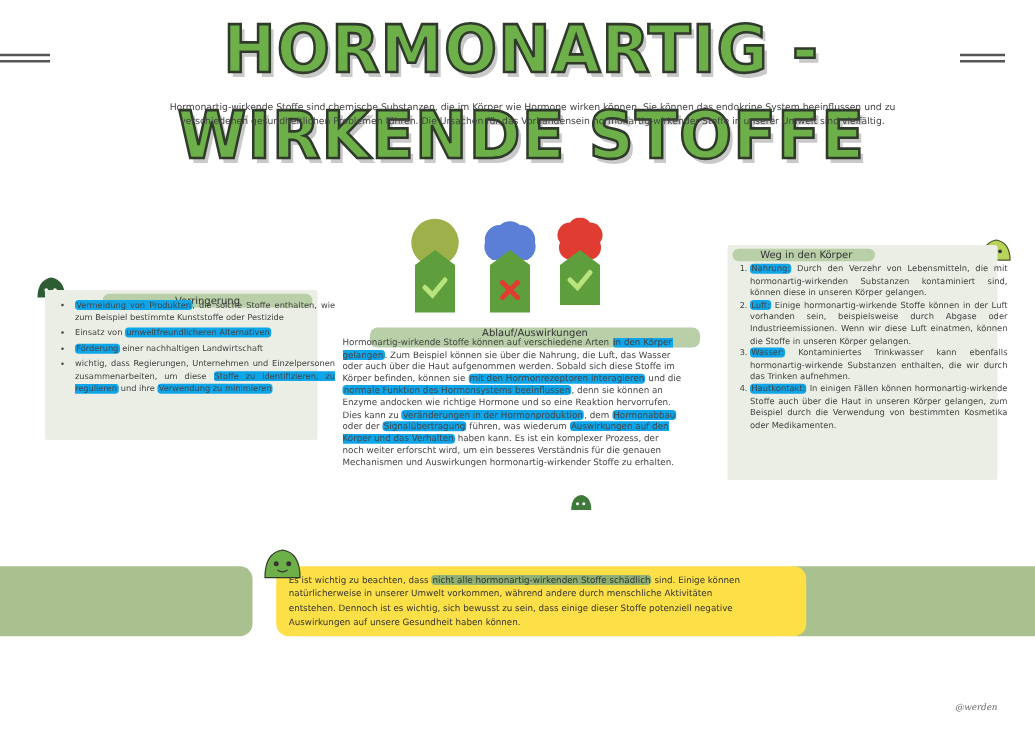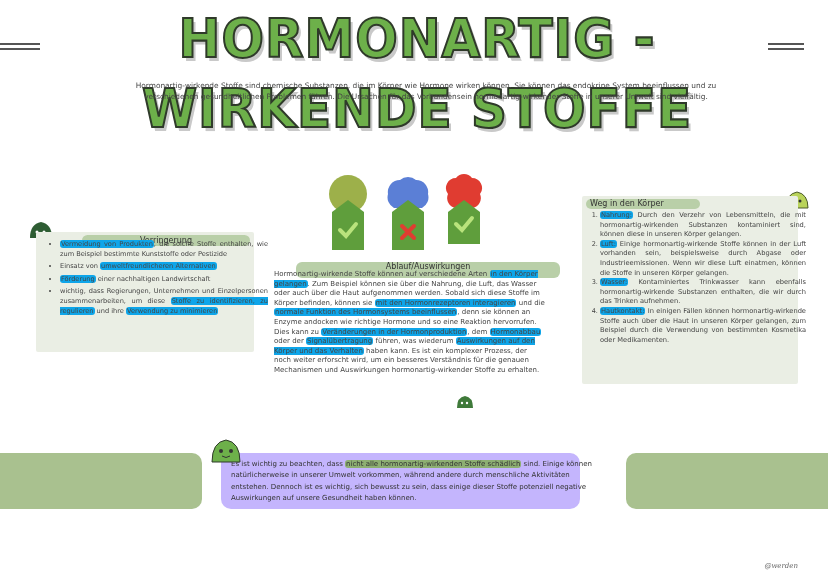--- a/index.html
+++ b/index.html
@@ -39,28 +39,28 @@
   
   .left-card { left: 36px; top: 232px; width: 218px; height: 120px; }
   .left-card .pill { position: absolute; left: 46px; top: 3px; width: 168px; height: 11px; line-height: 11px; }
   .left-card ul { position: absolute; left: 6px; top: 4px; width: 208px; margin: 4px; padding: 0 0 0 14px; font-size: 6.6px; line-height: 9.6px; color: #444; text-align: justify; }
   .left-card li { margin-bottom: 3px; }
   
   .center-text { left: 274px; top: 270px; width: 272px; text-align: left; font-size: 7px; line-height: 9.6px; color: #444; }
   .center-pill { left: 296px; top: 262px; width: 264px; height: 16px; line-height: 9px; }
   
   .right-card { left: 582px; top: 196px; width: 216px; height: 188px; }
-  .right-card .pill { position: absolute; left: 4px; top: 3px; width: 110px; height: 10px; line-height: 10px; text-align: left; padding-left: 4px; }
+  .right-card .pill { position: absolute; left: 4px; top: 3px; width: 110px; height: 10px; line-height: 10px; text-align: center; padding-left: 4px; }
   .right-card ol { position: absolute; left: 4px; top: 15px; width: 206px; margin: 0; padding: 0 0 0 14px; font-size: 6.7px; line-height: 9.6px; color: #444; text-align: justify; }
   .right-card li { margin-bottom: 0; }
   .right-card li::marker { font-size: 6.5px; }
   
   .bottom-left { left: 0; top: 453px; width: 202px; height: 56px; background: #a9c18f; border-radius: 0 10px 10px 0; }
   .bottom-right { left: 626px; top: 453px; width: 202px; height: 56px; background: #a9c18f; border-radius: 10px 0 0 10px; }
-  .bottom-mid { left: 221px; top: 453px; width: 359px; height: 56px; background: #c4b5fd; border-radius: 10px; }
+  .bottom-mid { left: 221px; top: 453px; width: 424px; height: 56px; background: #fde047; border-radius: 10px; }
   .bottom-text { position: absolute; left: 10px; top: 6px; width: 372px; font-size: 7px; line-height: 11.4px; color: #333; }
   .bottom-mid .hl { background: #8daf72; }
   .signature { right: 30px; top: 562px; font-size: 7px; font-style: italic; color: #666; font-family: "DejaVu Serif", serif; }
   .icons { left: 322px; top: 174px; width: 170px; height: 80px; }
   .mascot { position: absolute; }
 </style>
 </head>
 <body>
 
 <div class="abs title-wrap">

